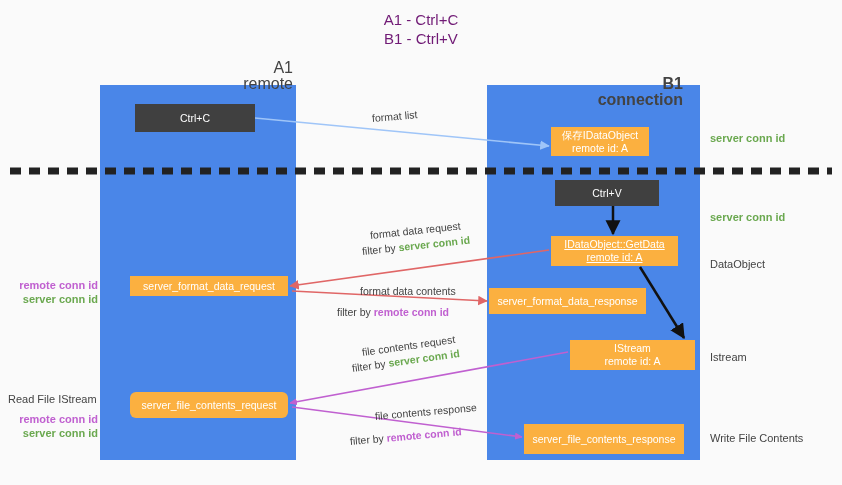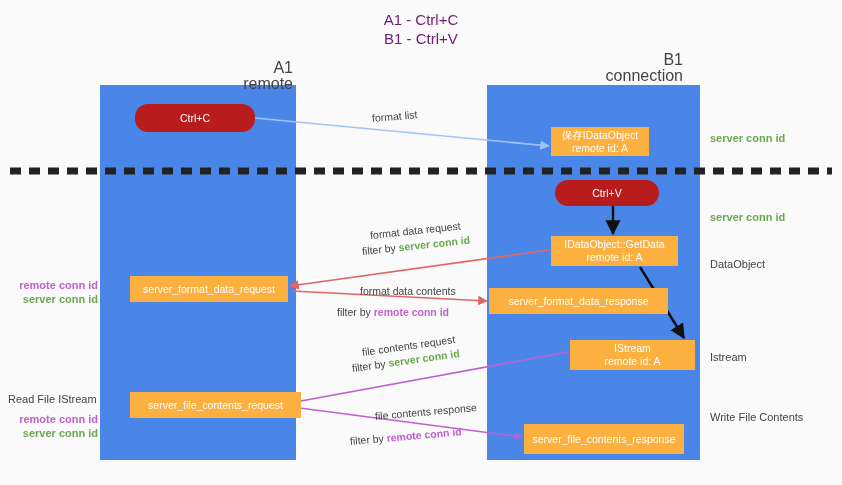--- a/index.html
+++ b/index.html
@@ -46,21 +46,21 @@
     flex-direction: column;
     align-items: center;
     justify-content: center;
     text-align: center;
     color: #ffffff;
     font-size: 10.5px;
     line-height: 13px;
     white-space: pre-line;
     padding: 2px 4px;
   }
-  .node.green { background: #b91c1c; border-radius: 13px; }
+  .node.green { background: #404040; }
   .node.orange { background: #fbb040; }
   .side-label {
     position: absolute;
     font-size: 11px;
     line-height: 14px;
     color: #434343;
     white-space: pre-line;
   }
   .side-label.green { color: #6aa84f; font-weight: bold; }
   .side-label.purple { color: #c060d0; font-weight: bold; }
@@ -92,21 +92,21 @@
   <div class="title">A1 - Ctrl+C
 B1 - Ctrl+V</div>
 
   <div id="panels">
       <div class="panel" style="left: 100px; top: 85px; width: 196px; height: 375px; background: rgb(74, 134, 232);"></div>
       <div class="panel" style="left: 487px; top: 85px; width: 213px; height: 375px; background: rgb(74, 134, 232);"></div>
     </div>
   <div id="col-headers">
       <div class="col-header" style="left: 93px; top: 60px;">A1
 remote</div>
-      <div class="col-header" style="left: 483px; top: 52px;">B1
+      <div class="col-header" style="left: 483px; top: 76px; font-weight: bold;">B1
 connection</div>
     </div>
 
   <svg class="overlay">
     <defs>
       <marker id="ah-lightblue" markerWidth="7" markerHeight="7" refX="5.5" refY="3" orient="auto">
         <path d="M0,0 L6,3 L0,6 z" fill="#9fc5f8"></path>
       </marker>
       <marker id="ah-black" markerWidth="7" markerHeight="7" refX="5.5" refY="3" orient="auto">
         <path d="M0,0 L6,3 L0,6 z" fill="#111111"></path>
@@ -130,46 +130,46 @@
     <g id="divider-group">
         <line x1="10" y1="171" x2="832" y2="171" stroke="#222222" stroke-width="7" stroke-dasharray="11 8"></line>
       </g>
   </svg>
 
   <div id="nodes">
       <div class="node green" style="left: 135px; top: 104px; width: 120px; height: 28px;">Ctrl+C</div>
       <div class="node orange" style="left: 551px; top: 127px; width: 98px; height: 29px;">保存IDataObject
 remote id: A</div>
       <div class="node green" style="left: 555px; top: 180px; width: 104px; height: 26px;">Ctrl+V</div>
-      <div class="node orange" style="left: 551px; top: 236px; width: 127px; height: 30px;">IDataObject::GetData
+      <div class="node orange" style="left: 551px; top: 236px; width: 127px; height: 30px; text-decoration: underline;">IDataObject::GetData
 remote id: A</div>
-      <div class="node orange" style="left: 130px; top: 276px; width: 158px; height: 26px;">server_format_data_request</div>
-      <div class="node orange" style="left: 489px; top: 288px; width: 179px; height: 26px;">server_format_data_response</div>
+      <div class="node orange" style="left: 130px; top: 276px; width: 158px; height: 20px;">server_format_data_request</div>
+      <div class="node orange" style="left: 489px; top: 288px; width: 157px; height: 26px;">server_format_data_response</div>
       <div class="node orange" style="left: 570px; top: 340px; width: 125px; height: 30px;">IStream
 remote id: A</div>
-      <div class="node orange" style="left: 130px; top: 392px; width: 171px; height: 26px;">server_file_contents_request</div>
+      <div class="node orange" style="left: 130px; top: 392px; width: 158px; height: 26px; border-radius: 6px;">server_file_contents_request</div>
       <div class="node orange" style="left: 524px; top: 424px; width: 160px; height: 30px;">server_file_contents_response</div>
     </div>
   <div id="edge-labels">
       <div class="edge-label" style="left: 372px; top: 111px; transform: rotate(-5deg); transform-origin: left center;"><span>format list</span></div>
       <div class="edge-label" style="left: 370px; top: 228px; transform: rotate(-6deg); transform-origin: left center;"><span>format data request</span></div>
       <div class="edge-label" style="left: 362px; top: 244px; transform: rotate(-6deg); transform-origin: left center;"><span>filter by </span><span class="g">server conn id</span></div>
       <div class="edge-label" style="left: 360px; top: 284px; transform: rotate(0deg); transform-origin: left center;"><span>format data contents</span></div>
       <div class="edge-label" style="left: 337px; top: 305px; transform: rotate(0deg); transform-origin: left center;"><span>filter by </span><span class="p">remote conn id</span></div>
       <div class="edge-label" style="left: 362px; top: 345px; transform: rotate(-8deg); transform-origin: left center;"><span>file contents request</span></div>
       <div class="edge-label" style="left: 352px; top: 361px; transform: rotate(-8deg); transform-origin: left center;"><span>filter by </span><span class="g">server conn id</span></div>
       <div class="edge-label" style="left: 375px; top: 409px; transform: rotate(-5deg); transform-origin: left center;"><span>file contents response</span></div>
       <div class="edge-label" style="left: 350px; top: 434px; transform: rotate(-5deg); transform-origin: left center;"><span>filter by </span><span class="p">remote conn id</span></div>
     </div>
   <div id="side-labels">
       <div class="side-label green" style="left: 710px; top: 131px;">server conn id</div>
       <div class="side-label green" style="left: 710px; top: 210px;">server conn id</div>
       <div class="side-label" style="left: 710px; top: 257px;">DataObject</div>
       <div class="side-label" style="left: 710px; top: 350px;">Istream</div>
-      <div class="side-label" style="left: 710px; top: 410px;">Write File Contents</div>
+      <div class="side-label" style="left: 710px; top: 431px;">Write File Contents</div>
       <div class="side-label" style="left: 8px; top: 392px;">Read File IStream</div>
     </div>
   <div id="conn-stacks">
       <div class="side-label stack" style="left: 8px; top: 278px; width: 90px;"><div class="side-label purple" style="position: static;">remote conn id</div><div class="side-label green" style="position: static;">server conn id</div></div>
       <div class="side-label stack" style="left: 8px; top: 412px; width: 90px;"><div class="side-label purple" style="position: static;">remote conn id</div><div class="side-label green" style="position: static;">server conn id</div></div>
     </div>
 
 </div>
 
 </body></html>

